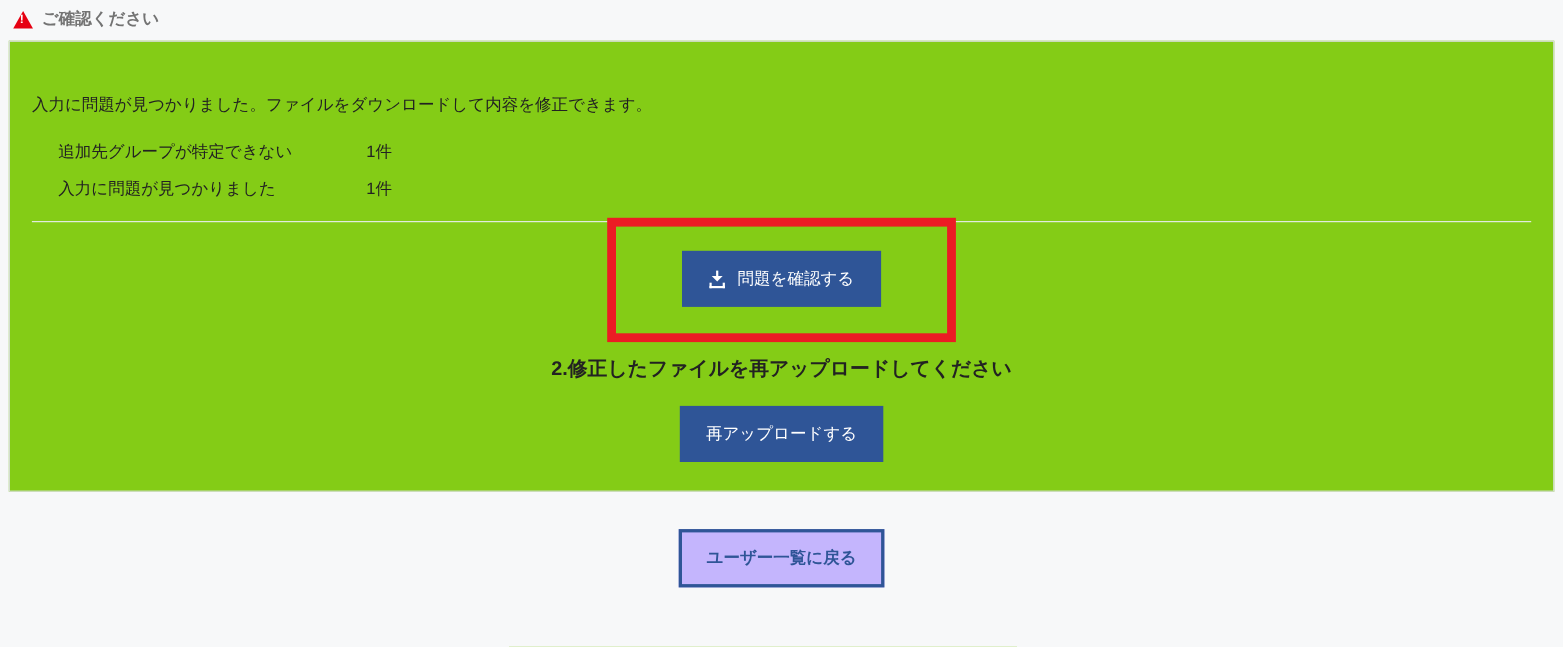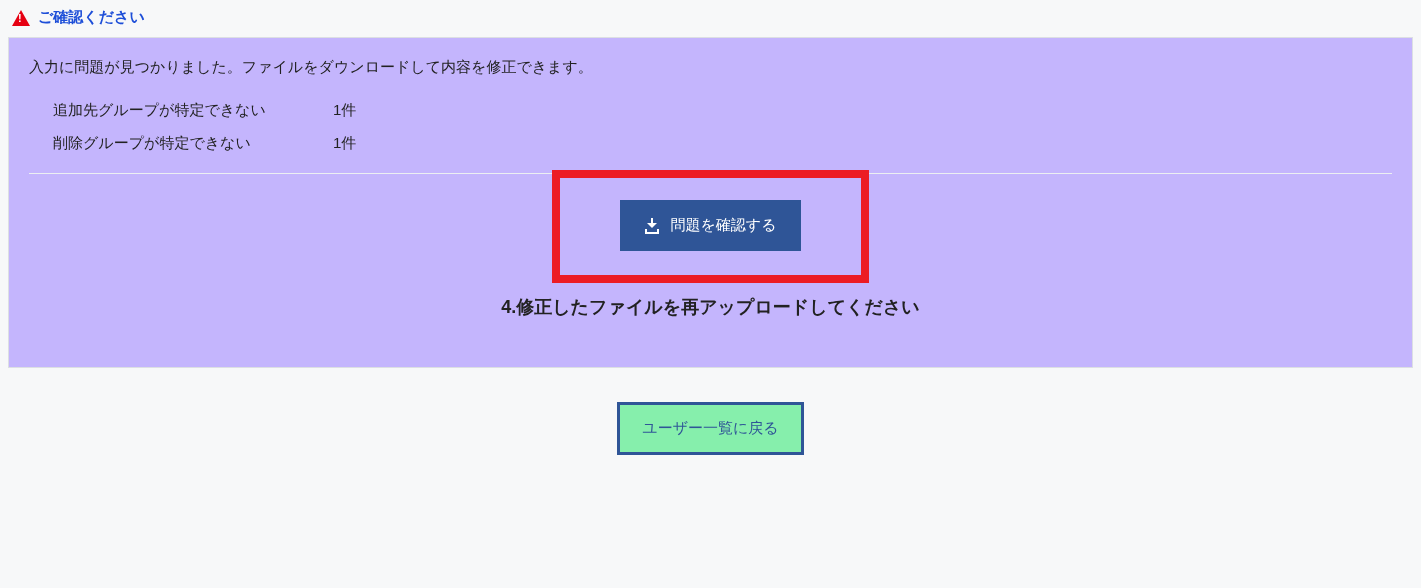--- a/index.html
+++ b/index.html
@@ -7,21 +7,21 @@
     body {
       font-family: "Hiragino Kaku Gothic ProN", "Hiragino Sans", Meiryo, "MS PGothic", sans-serif;
       background: #f7f8f9;
       font-size: 15px;
       color: #222;
     }
     .page { padding: 8px; }
     .alert-title {
       display: flex;
       align-items: center;
-      color: #1d4ed8;
+      color: #737373;
       font-weight: 700;
       font-size: 15px;
       padding-left: 4px;
       margin-bottom: 10px;
     }
     .alert-title .tri {
       width: 0; height: 0;
       border-left: 9px solid transparent;
       border-right: 9px solid transparent;
       border-bottom: 16px solid #e60012;
@@ -31,23 +31,23 @@
     .alert-title .tri::after {
       content: "!";
       position: absolute;
       left: -3px;
       top: 2px;
       font-size: 11px;
       color: #fff;
       font-weight: 700;
     }
     .panel {
-      background: #c4b5fd;
+      background: #84cc16;
       border: 1px solid #dcdfe3;
-      padding: 20px 20px 26px 20px;
+      padding: 48px 20px 26px 20px;
     }
     .intro { margin-bottom: 24px; }
     .errlist {
       padding: 0 0 20px 24px;
       border-bottom: 1px solid #eceff2;
     }
     .errrow {
       display: flex;
       align-items: center;
       margin-bottom: 14px;
@@ -103,22 +103,22 @@
       width: 14px; height: 5px;
       border: 2px solid #fff;
       border-top: none;
     }
     .step2 { margin-top: 12px; }
     .footer { text-align: center; margin-top: 34px; }
     .btn-outline {
       display: inline-block;
       border: 3px solid #2f5597;
       color: #2f5597;
-      background: #86efac;
-      font-weight: 400;
+      background: #c4b5fd;
+      font-weight: 700;
       padding: 14px 22px;
       font-size: 15px;
       cursor: pointer;
       font-family: inherit;
     }
   </style>
 </head>
 <body>
 
 <div class="page">
@@ -129,37 +129,40 @@
 
   <div class="panel">
     <p class="intro">入力に問題が見つかりました。ファイルをダウンロードして内容を修正できます。</p>
 
     <div class="errlist">
       <div class="errrow">
         <span class="errlabel">追加先グループが特定できない</span>
         <span class="errcount">1件</span>
       </div>
       <div class="errrow">
-        <span class="errlabel">削除グループが特定できない</span>
+        <span class="errlabel">入力に問題が見つかりました</span>
         <span class="errcount">1件</span>
       </div>
     </div>
 
     <div class="steps">
       <div class="step1">
         <button class="btn">
           <span class="dlicon">
               <span class="tray"></span>
             </span>
           <span>問題を確認する</span>
         </button>
       </div>
 
       <div class="step2">
-        <div class="stephead">4.修正したファイルを再アップロードしてください</div>
+        <div class="stephead">2.修正したファイルを再アップロードしてください</div>
+        <button class="btn">
+          <span>再アップロードする</span>
+        </button>
       </div>
     </div>
   </div>
 
   <div class="footer">
     <button class="btn-outline">
       <span>ユーザー一覧に戻る</span>
     </button>
   </div>
 </div>

